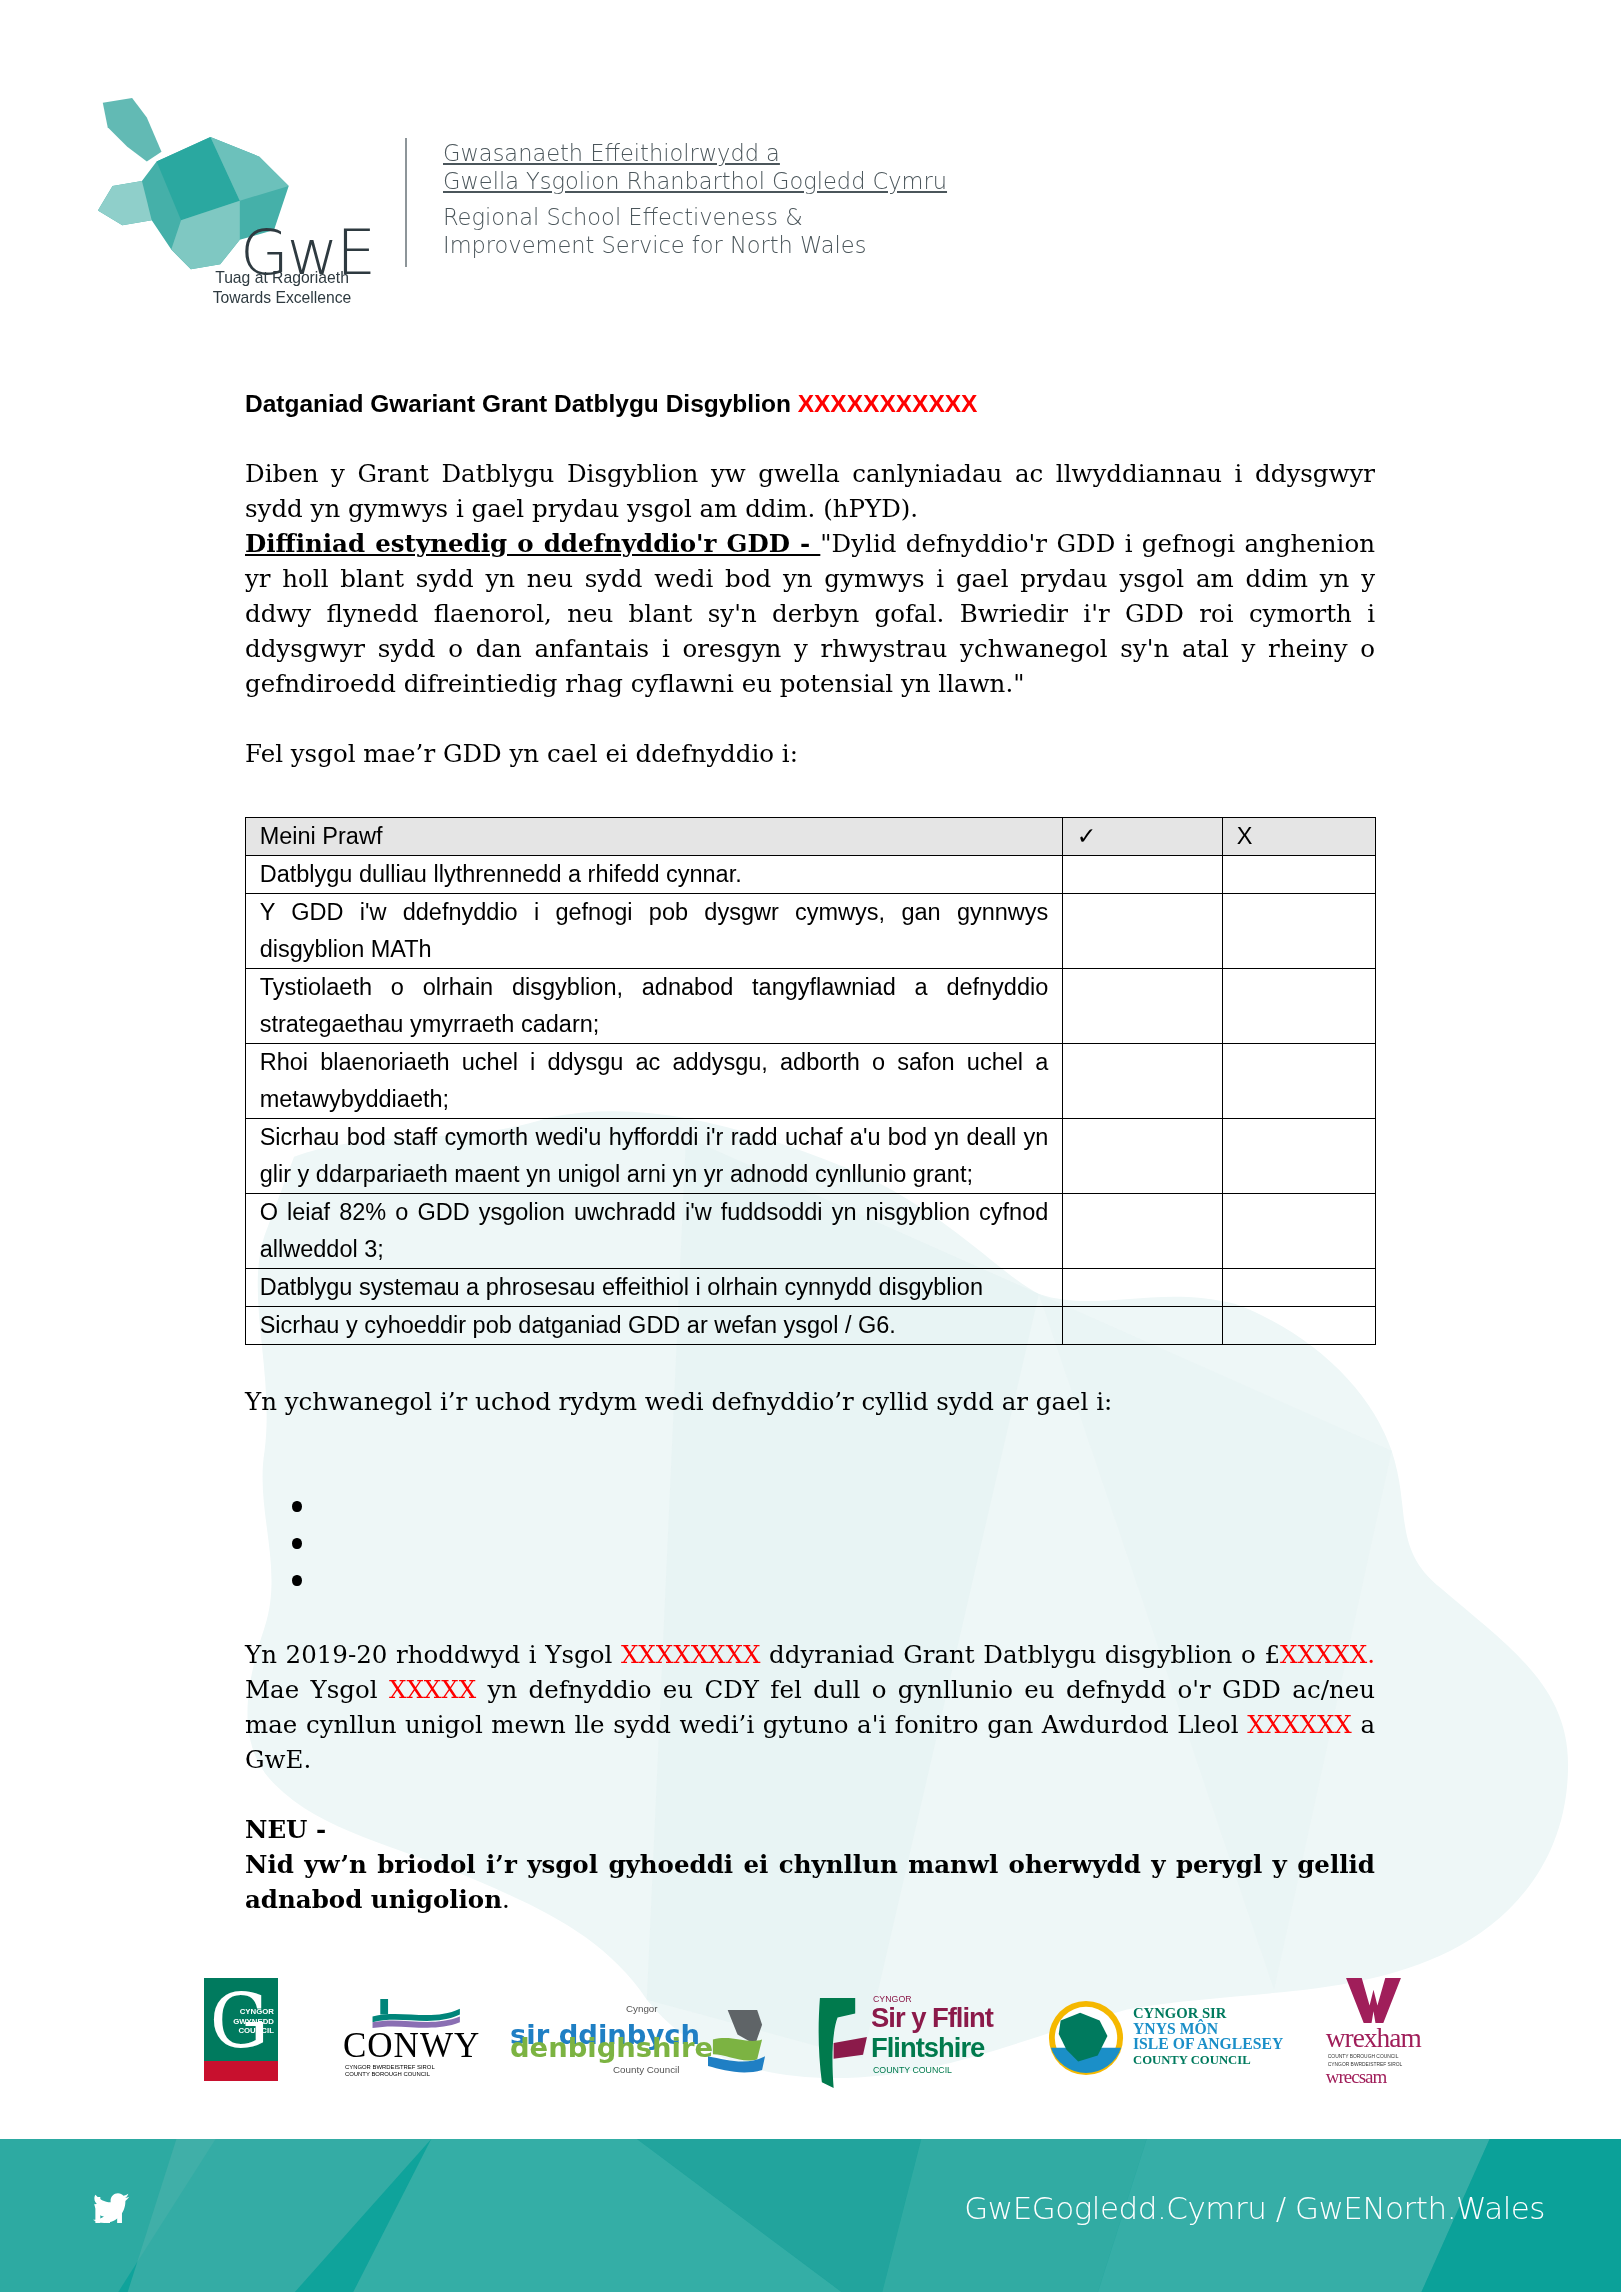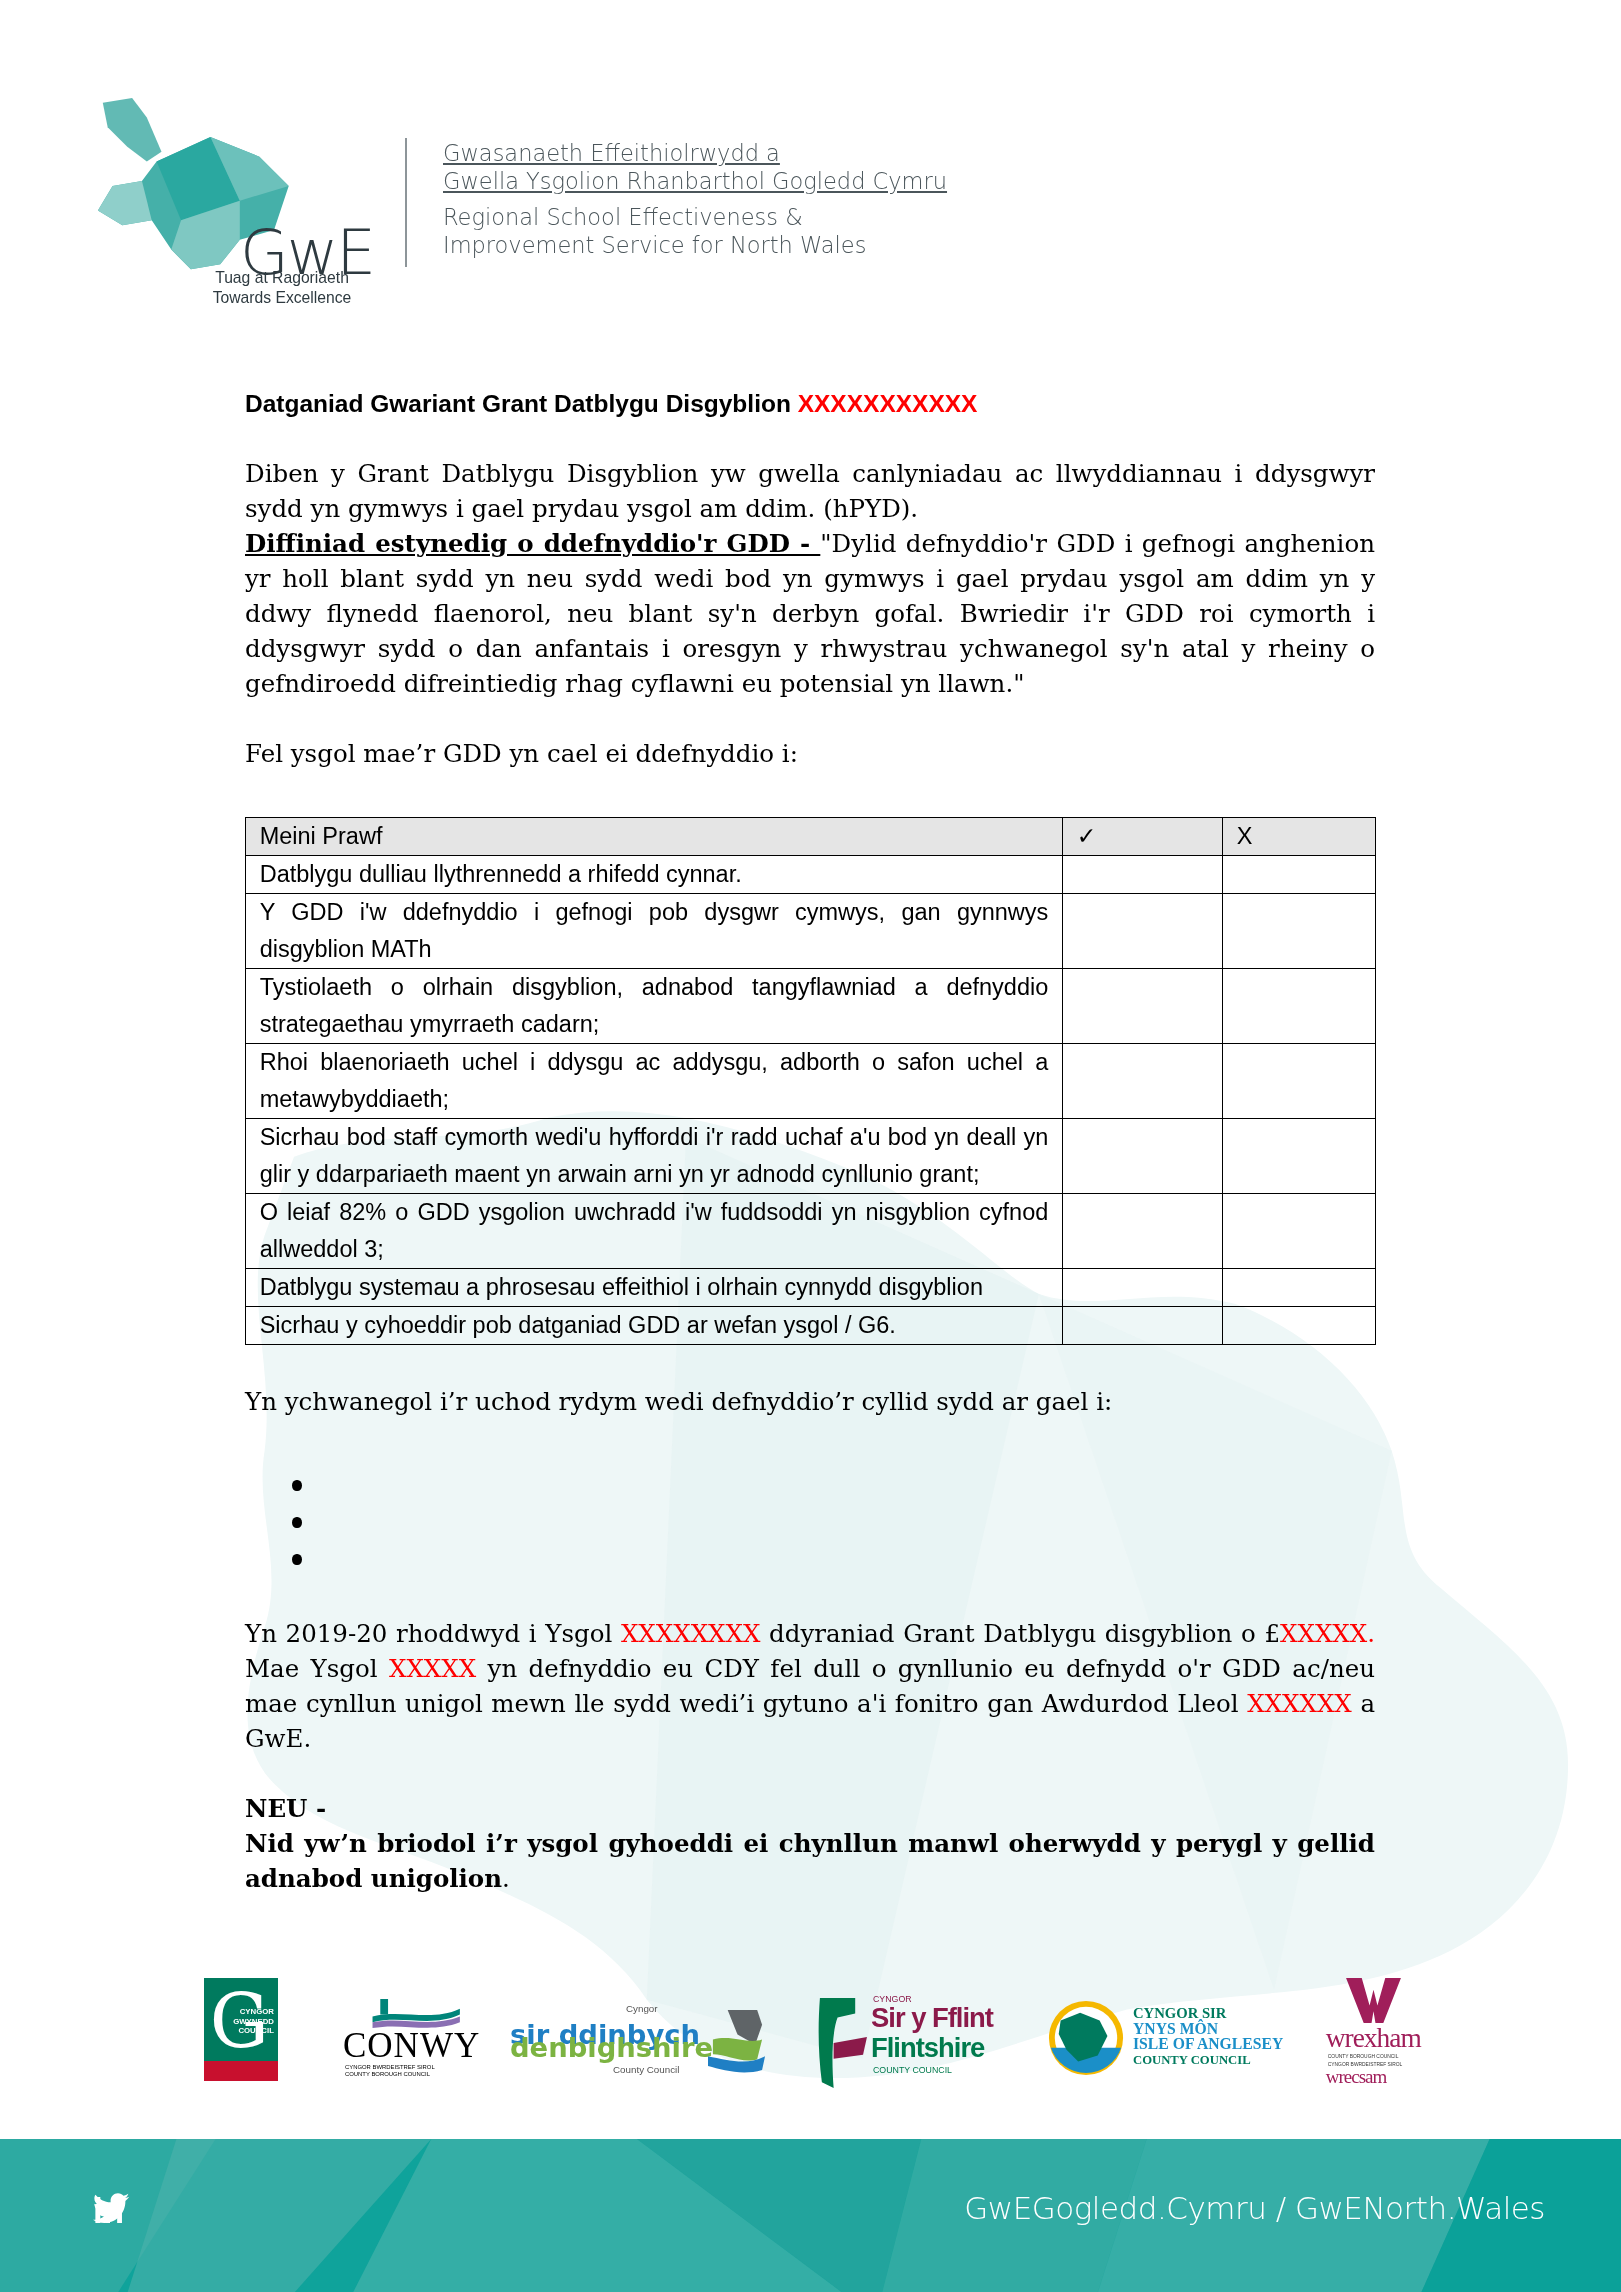--- a/index.html
+++ b/index.html
@@ -30,21 +30,21 @@
 
   
   #criteria-table { border-collapse: collapse; width: 1130px; font-family: "Liberation Sans", sans-serif; font-size: 23.5px; line-height: 37px; table-layout: fixed; }
   #criteria-table td, #criteria-table th { border: 1.5px solid #000; vertical-align: top; padding: 0 13.7px; font-weight: normal; text-align: left; }
   #criteria-table col.c1 { width: 817px; }
   #criteria-table col.c2 { width: 160px; }
   #criteria-table col.c3 { width: 153px; }
   #criteria-table thead th { background: #e5e5e5; height: 37px; }
   #criteria-table td.crit { text-align: justify; text-align-last: left; }
 
-  #extra-lead { margin-top: 39px; margin-bottom: 47px; }
+  #extra-lead { margin-top: 39px; margin-bottom: 68px; }
   #extra-list { list-style: none; margin-left: 47px; margin-bottom: 39px; }
   #extra-list li { height: 37px; position: relative; }
   #extra-list li .dot { position: absolute; left: 0; top: 13.7px; width: 9.8px; height: 11.8px; border-radius: 50%; background: #000; }
 
   #allocation-para { font-size: 24.5px; line-height: 35px; margin-bottom: 35px; }
   #alternative-label { font-weight: bold; }
   #alternative-text { font-weight: bold; }
 
   
   #council-row { position: absolute; left: 196px; top: 1970px; width: 1235px; height: 137px; z-index: 2; }
@@ -160,21 +160,21 @@
           <td class="crit">Tystiolaeth o olrhain disgyblion, adnabod tangyflawniad a defnyddio strategaethau ymyrraeth cadarn;</td>
           <td></td>
           <td></td>
         </tr>
         <tr>
           <td class="crit">Rhoi blaenoriaeth uchel i ddysgu ac addysgu, adborth o safon uchel a metawybyddiaeth;</td>
           <td></td>
           <td></td>
         </tr>
         <tr>
-          <td class="crit"> Sicrhau bod staff cymorth wedi'u hyfforddi i'r radd uchaf a'u bod yn deall yn glir y ddarpariaeth maent yn arwain arni yn yr adnodd cynllunio grant;</td>
+          <td class="crit"> Sicrhau bod staff cymorth wedi'u hyfforddi i'r radd uchaf a'u bod yn deall yn glir y ddarpariaeth maent yn unigol arni yn yr adnodd cynllunio grant;</td>
           <td></td>
           <td></td>
         </tr>
         <tr>
           <td class="crit">O leiaf 82% o GDD ysgolion uwchradd i'w fuddsoddi yn nisgyblion cyfnod allweddol 3;</td>
           <td></td>
           <td></td>
         </tr>
         <tr>
           <td class="crit">Datblygu systemau a phrosesau effeithiol i olrhain cynnydd disgyblion</td>

